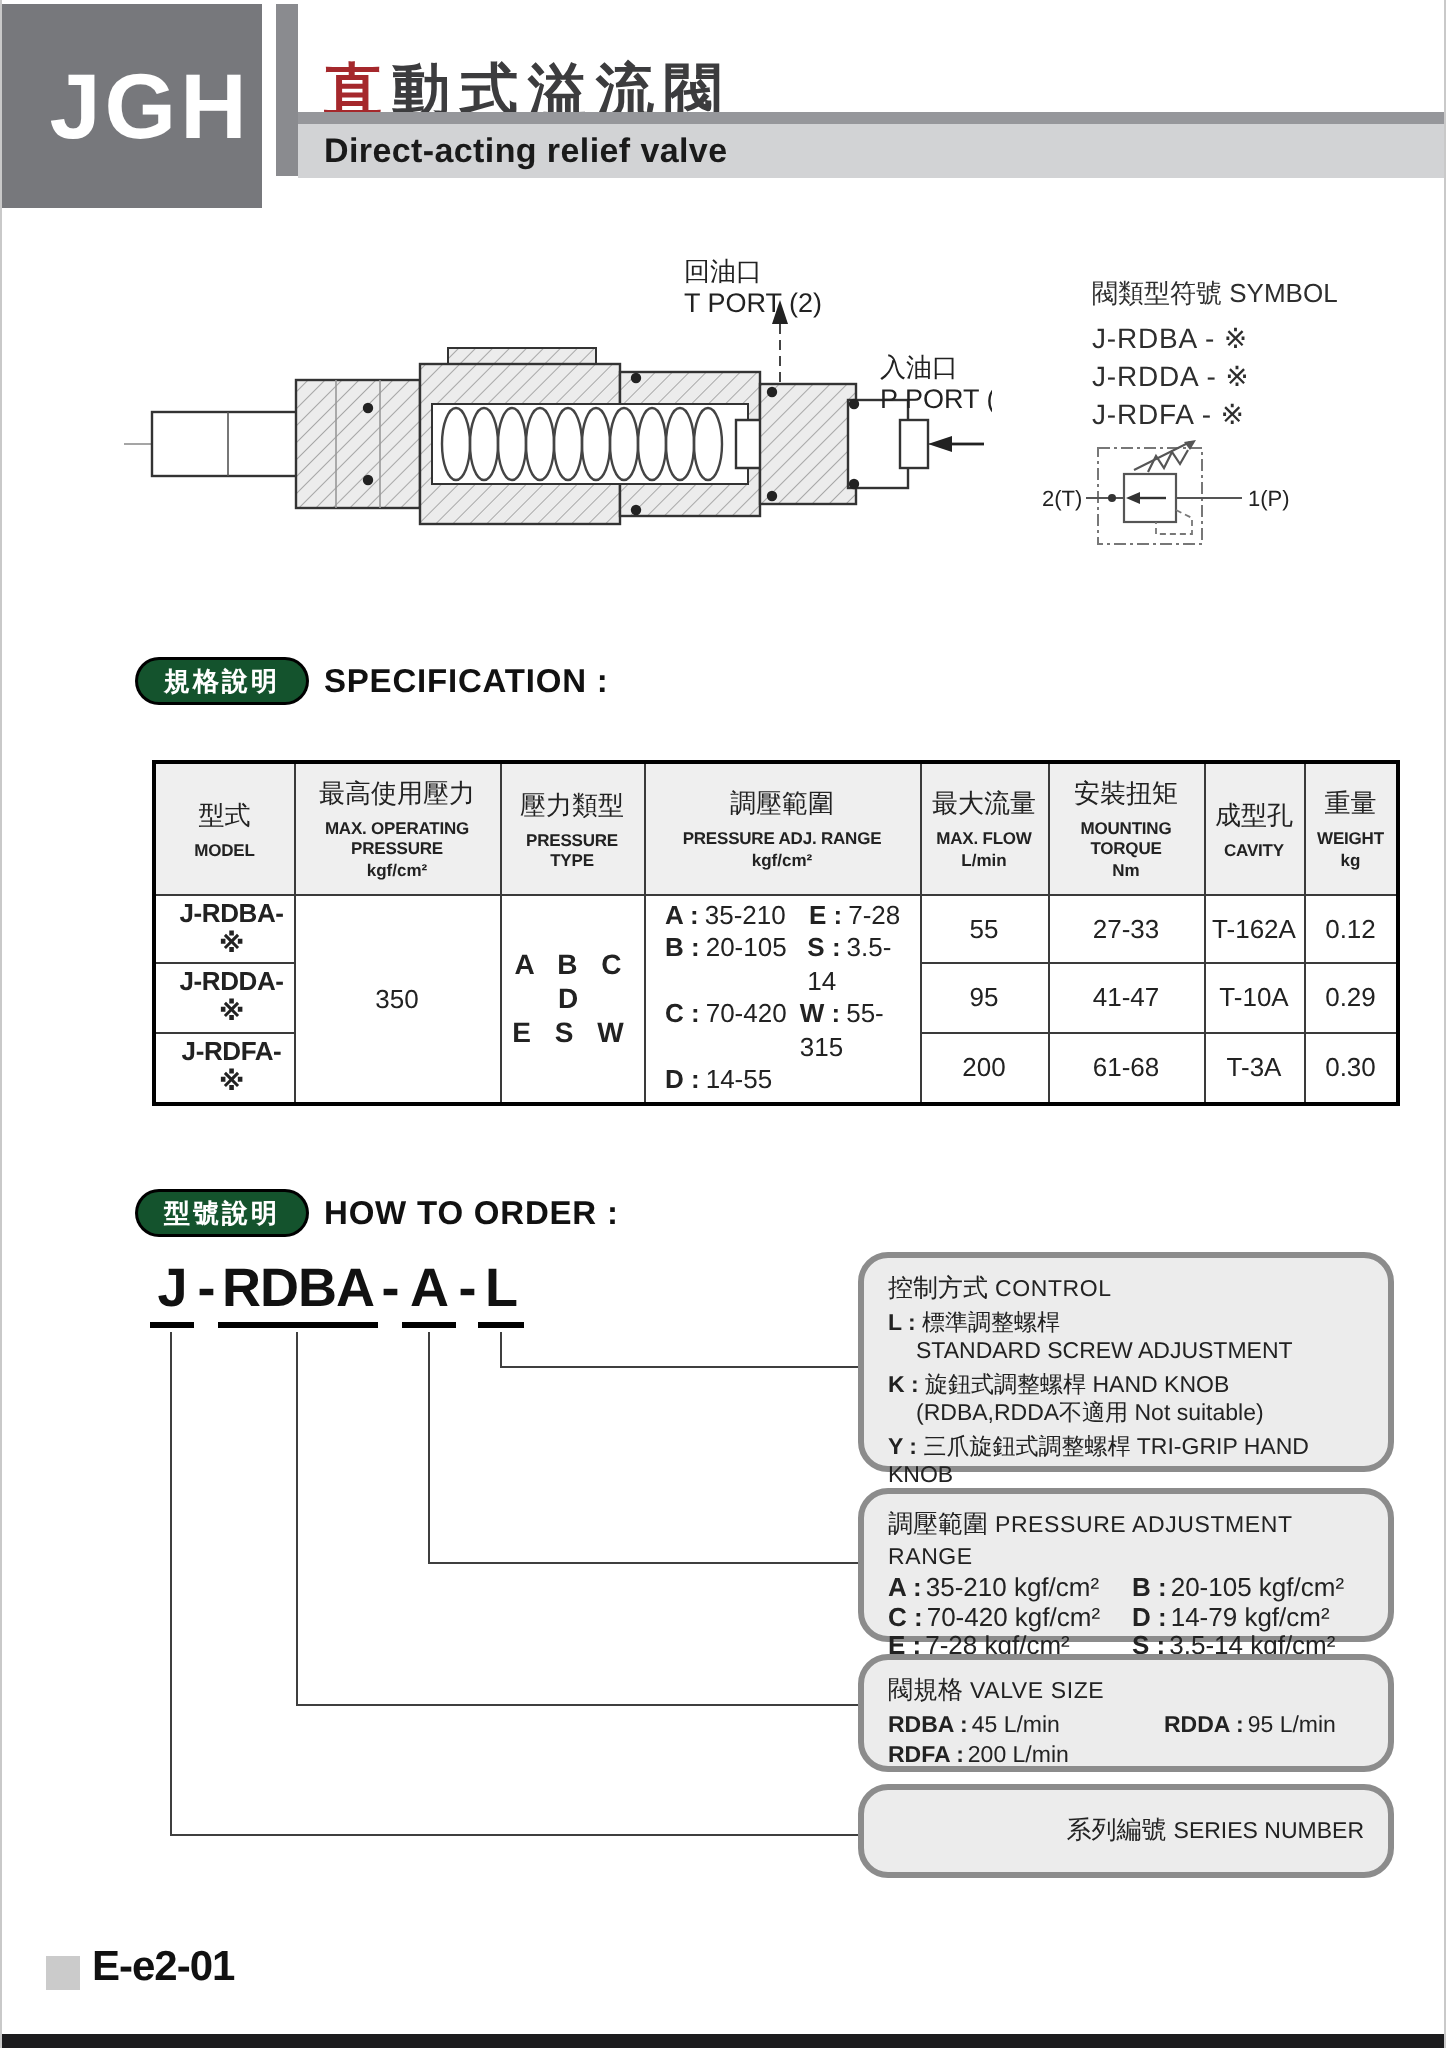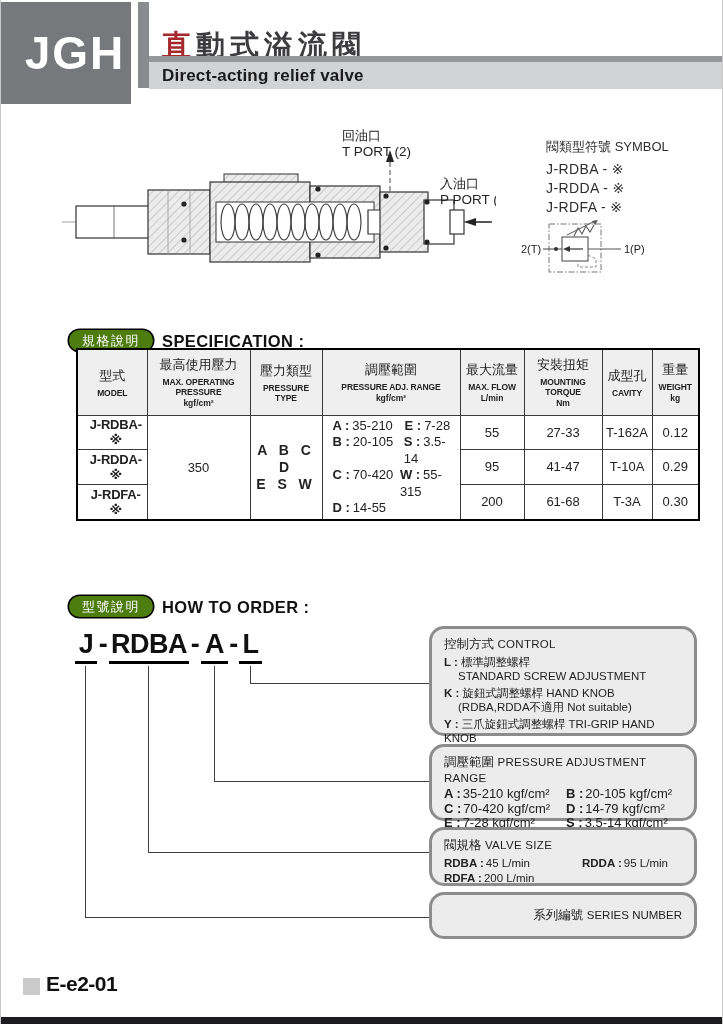--- a/index.html
+++ b/index.html
@@ -21,26 +21,26 @@
   .hdr-sub-text { font-size:17px; font-weight:800; color:#1a1a1a; padding-left:13px; letter-spacing:0.2px; }
 
   
   .valve-svg { position:absolute; left:55px; top:118px; }
   .symbol-block { position:absolute; left:545px; top:138px; width:170px; }
   .symbol-title { font-size:13px; color:#2e2e2e; margin-bottom:6px; }
   .symbol-models div { font-size:14px; color:#2e2e2e; line-height:14px; margin-bottom:5px; letter-spacing:0.4px; }
   .symbol-svg { position:absolute; left:518px; top:220px; }
 
   
-  .badge { position:absolute; height:21px; padding:0 13px; background:#4d7c0f; color:#fff; border-radius:11px;
-           font-size:13px; font-weight:400; letter-spacing:1.5px; line-height:21px; box-shadow:0 0 0 1.5px #000; }
+  .badge { position:absolute; height:21px; padding:0 13px; background:#14532d; color:#fff; border-radius:11px;
+           font-size:13px; font-weight:700; letter-spacing:1.5px; line-height:21px; box-shadow:0 0 0 1.5px #000; }
   .sec-heading { position:absolute; font-size:16.5px; font-weight:800; color:#111; letter-spacing:0.4px; }
 
   
-  table.spec { position:absolute; left:75px; top:348px; width:622px; border-collapse:collapse;
+  table.spec { position:absolute; left:75px; top:380px; width:622px; border-collapse:collapse;
                table-layout:fixed; border:2px solid #000; }
   table.spec th, table.spec td { border:1px solid #3a3a3a; }
   table.spec th { background:#efefef; font-weight:normal; height:66px; padding:2px 1px; vertical-align:middle; }
   .th-zh { font-size:13px; color:#222; display:block; }
   .th-en { font-size:8.5px; font-weight:800; color:#222; display:block; margin-top:3px; letter-spacing:-0.1px; }
   .th-unit { font-size:8.5px; font-weight:800; color:#222; display:block; margin-top:1px; }
   table.spec td { height:28px; font-size:13px; text-align:center; vertical-align:middle; background:#fff; }
   td.model-cell { text-align:left; padding-left:7px; font-weight:800; font-size:13px; letter-spacing:-0.2px; }
   td.type-cell div { font-weight:800; font-size:14px; letter-spacing:4px; line-height:17px; }
   td.adj-cell { padding:2px 0 2px 10px; }

